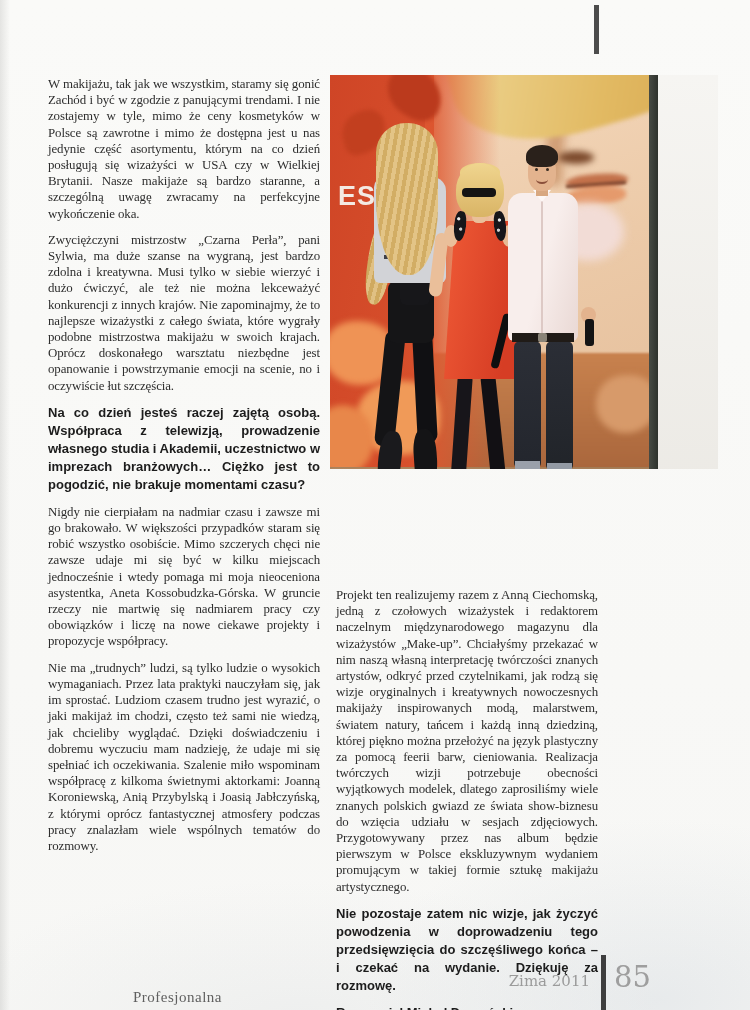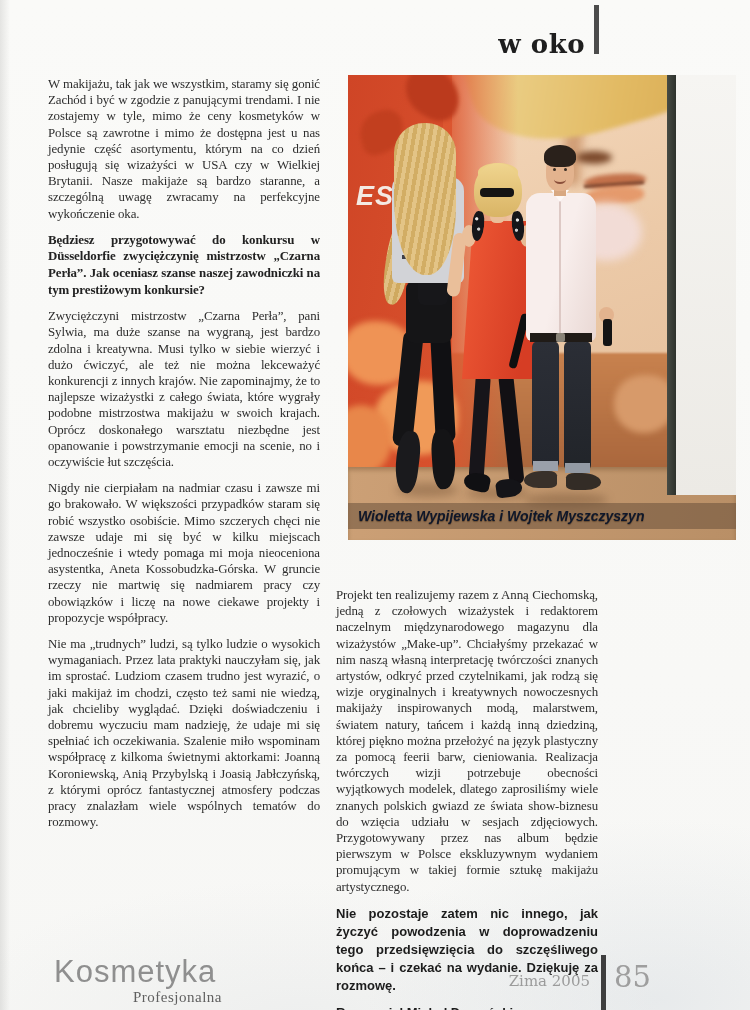--- a/index.html
+++ b/index.html
@@ -16,21 +16,21 @@
   .htitle{top:29px;font-size:26px;font-weight:bold;color:#1e1e1e;letter-spacing:.5px;}
   .hline{position:absolute;left:594px;top:5px;width:5px;height:49px;background:#4c4c4c;}
   
   .col-left{position:absolute;left:48px;top:76px;width:272px;}
   .col-right{position:absolute;left:336px;top:587px;width:262px;}
   .body-par{font-size:12.9px;line-height:16.2px;text-align:justify;margin:0 0 10px;color:#2d2d2d;letter-spacing:-.1px;}
   .q-serif{font-size:12.9px;line-height:16.6px;font-weight:bold;text-align:justify;margin:0 0 10px;color:#222;letter-spacing:-.1px;}
   .q-sans{font-family:"Liberation Sans",sans-serif;font-size:13px;line-height:18px;font-weight:bold;text-align:justify;margin:0 0 10px;color:#1c1c1c;}
   .byline{font-family:"Liberation Sans",sans-serif;font-size:13px;font-weight:bold;color:#1c1c1c;margin-top:4px;}
   
-  .photo{position:absolute;left:348px;top:75px;width:388px;height:465px;overflow:hidden;background:#e9e7e2;font-style:italic;}
+  .photo{position:absolute;left:330px;top:75px;width:388px;height:394px;overflow:hidden;background:#e9e7e2;}
   .photo *{position:absolute;}
   .banner{left:0;top:0;width:328px;height:393px;overflow:hidden;background:linear-gradient(100deg,#cf4526,#dd5730 60%);}
   .bd-face{left:104px;top:0;width:224px;height:330px;background:linear-gradient(160deg,#f4d8bc,#eccaa8 55%,#e6c19e);}
   .bd-hair{left:96px;top:-70px;width:300px;height:165px;transform:rotate(-16deg);transform-origin:left top;
     background:linear-gradient(115deg,#f0da9a,#e2ba63 55%,#d3a149);border-radius:0 0 45% 40%;filter:blur(2px);}
   .bd-brow{left:178px;top:18px;width:58px;height:14px;background:#8a6544;border-radius:50%;transform:rotate(-7deg);filter:blur(4px);}
   .bd-eye{left:190px;top:31px;width:42px;height:14px;background:#6e5038;border-radius:50%;filter:blur(3px);}
   .bd-nose{left:216px;top:38px;width:18px;height:72px;background:rgba(198,140,98,.75);transform:rotate(4deg);filter:blur(5px);}
   .bd-nostril{left:228px;top:76px;width:36px;height:13px;background:#7c4a2c;border-radius:50%;filter:blur(3px);}
   .bd-liptop{left:236px;top:99px;width:62px;height:15px;background:#c3714a;border-radius:45% 45% 50% 50%;transform:rotate(-4deg);filter:blur(2px);}
@@ -123,27 +123,26 @@
   .logo-sub{position:absolute;left:133px;top:989px;font-family:"Liberation Serif",serif;font-size:15px;color:#5f5f5f;letter-spacing:.5px;}
   .issue{position:absolute;left:470px;top:972px;width:120px;text-align:right;font-family:"DejaVu Serif",serif;font-size:15px;color:#9b9b9b;}
   .fbar{position:absolute;left:601px;top:955px;width:5px;height:55px;background:#3e3e3e;}
   .pageno{position:absolute;left:614px;top:960px;font-family:"DejaVu Serif",serif;font-size:29px;color:#9e9e9e;}
 </style>
 </head>
 <body>
 
 <div class="page">
 
-  <div class="htitle">w oko</div>
   <div class="hline"></div>
 
   <div class="col-left">
     <p class="body-par">W makijażu, tak jak we wszystkim, staramy się gonić Zachód i być w zgodzie z panującymi trendami. I nie zostajemy w tyle, mimo że ceny kosmetyków w Polsce są zawrotne i mimo że dostępna jest u nas jedynie część asortymentu, którym na co dzień posługują się wizażyści w USA czy w Wielkiej Brytanii. Nasze makijaże są bardzo staranne, a szczególną uwagę zwracamy na perfekcyjne wykończenie oka.</p>
-    <p class="q-serif">Będziesz przygotowywać do konkursu w Düsseldorfie zwyciężczynię mistrzostw „Czarna Perła”. Jak oceniasz szanse naszej zawodniczki na tym prestiżowym konkursie?</p>
     <p class="body-par">Zwyciężczyni mistrzostw „Czarna Perła”, pani Sylwia, ma duże szanse na wygraną, jest bardzo zdolna i kreatywna. Musi tylko w siebie wierzyć i dużo ćwiczyć, ale też nie można lekceważyć konkurencji z innych krajów. Nie zapominajmy, że to najlepsze wizażystki z całego świata, które wygrały podobne mistrzostwa makijażu w swoich krajach. Oprócz doskonałego warsztatu niezbędne jest opanowanie i powstrzymanie emocji na scenie, no i oczywiście łut szczęścia.</p>
+    <p class="q-sans">Na co dzień jesteś raczej zajętą osobą. Współpraca z telewizją, prowadzenie własnego studia i Akademii, uczestnictwo w imprezach branżowych… Ciężko jest to pogodzić, nie brakuje momentami czasu?</p>
     <p class="body-par">Nigdy nie cierpiałam na nadmiar czasu i zawsze mi go brakowało. W większości przypadków staram się robić wszystko osobiście. Mimo szczerych chęci nie zawsze udaje mi się być w kilku miejscach jednocześnie i wtedy pomaga mi moja nieoceniona asystentka, Aneta Kossobudzka-Górska. W gruncie rzeczy nie martwię się nadmiarem pracy czy obowiązków i liczę na nowe ciekawe projekty i propozycje współpracy.</p>
     <p class="body-par">Nie ma „trudnych” ludzi, są tylko ludzie o wysokich wymaganiach. Przez lata praktyki nauczyłam się, jak im sprostać. Ludziom czasem trudno jest wyrazić, o jaki makijaż im chodzi, często też sami nie wiedzą, jak chcieliby wyglądać. Dzięki doświadczeniu i dobremu wyczuciu mam nadzieję, że udaje mi się spełniać ich oczekiwania. Szalenie miło wspominam współpracę z kilkoma świetnymi aktorkami: Joanną Koroniewską, Anią Przybylską i Joasią Jabłczyńską, z którymi oprócz fantastycznej atmosfery podczas pracy znalazłam wiele wspólnych tematów do rozmowy.</p>
 
   </div>
 
   <div class="photo">
     <div class="banner">
       <div class="bd-face"></div>
       <div class="bd-brow"></div>
       <div class="bd-eye"></div>
@@ -220,23 +219,22 @@
     <div class="man-smile"></div>
     <div class="man-hand"></div>
     <div class="man-spray"></div>
 
     <div class="caption-bar"></div>
     <div class="caption-text">Wioletta Wypijewska i Wojtek Myszczyszyn</div>
   </div>
 
   <div class="col-right">
     <p class="body-par">Projekt ten realizujemy razem z Anną Ciechomską, jedną z czołowych wizażystek i redaktorem naczelnym międzynarodowego magazynu dla wizażystów „Make-up”. Chciałyśmy przekazać w nim naszą własną interpretację twórczości znanych artystów, odkryć przed czytelnikami, jak rodzą się wizje oryginalnych i kreatywnych nowoczesnych makijaży inspirowanych modą, malarstwem, światem natury, tańcem i każdą inną dziedziną, której piękno można przełożyć na język plastyczny za pomocą feerii barw, cieniowania. Realizacja twórczych wizji potrzebuje obecności wyjątkowych modelek, dlatego zaprosiliśmy wiele znanych polskich gwiazd ze świata show-biznesu do wzięcia udziału w sesjach zdjęciowych. Przygotowywany przez nas album będzie pierwszym w Polsce ekskluzywnym wydaniem promującym w takiej formie sztukę makijażu artystycznego.</p>
-    <p class="q-sans">Nie pozostaje zatem nic innego, jak życzyć powodzenia w doprowadzeniu tego przedsięwzięcia do szczęśliwego końca – i czekać na wydanie. Dziękuję za rozmowę.</p>
+    <p class="q-sans">Nie pozostaje zatem nic wizje, jak życzyć powodzenia w doprowadzeniu tego przedsięwzięcia do szczęśliwego końca – i czekać na wydanie. Dziękuję za rozmowę.</p>
     <p class="byline">Rozmawiał Michał Domański</p>
   </div>
 
-  <div class="logo-k">Kosmetyka</div>
   <div class="logo-sub">Profesjonalna</div>
-  <div class="issue">Zima 2005</div>
+  <div class="issue">Zima 2011</div>
   <div class="fbar"></div>
   <div class="pageno">85</div>
 
 </div>
 
 </body></html>

